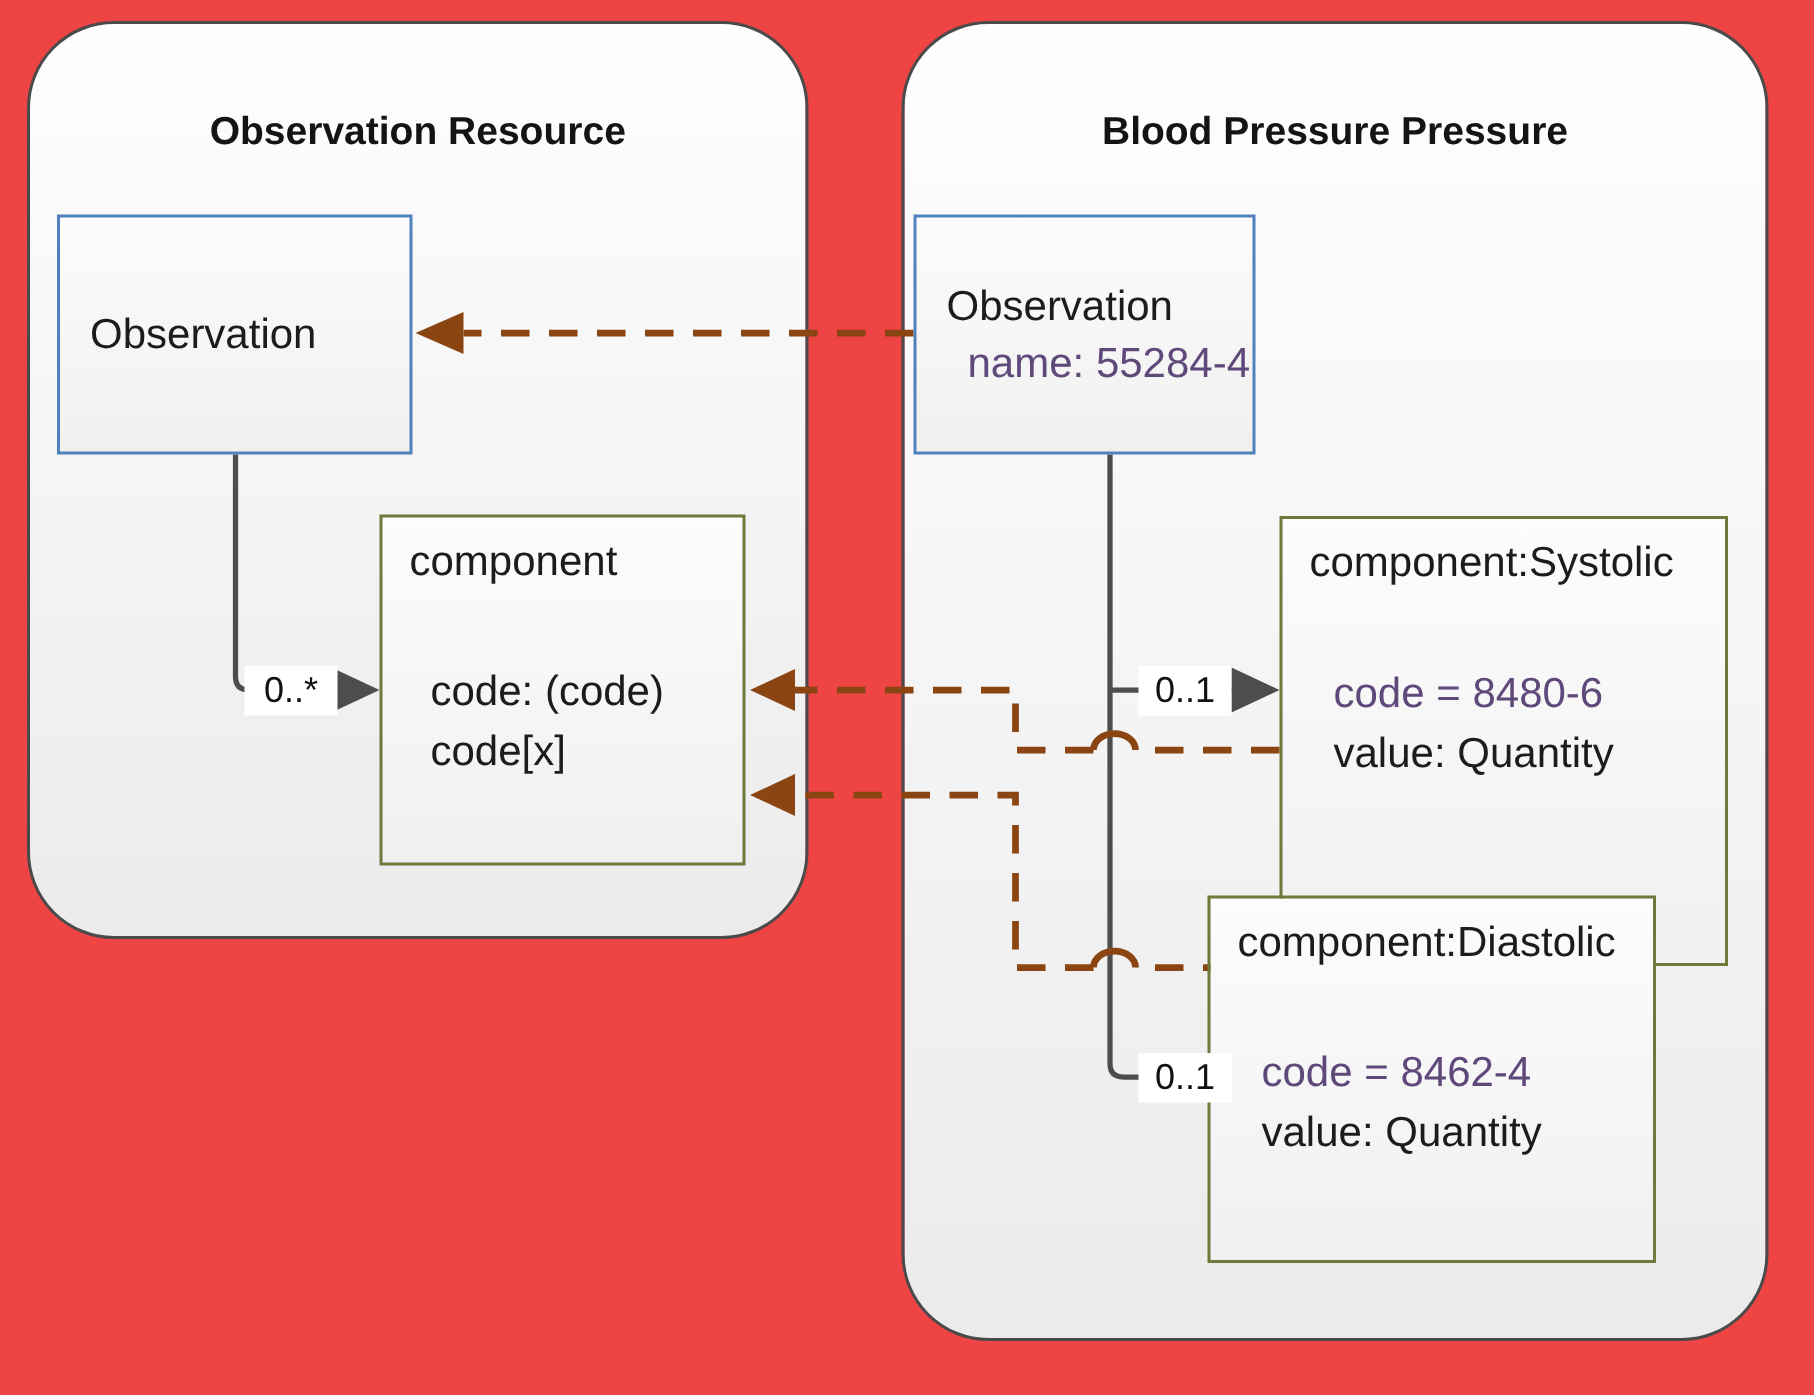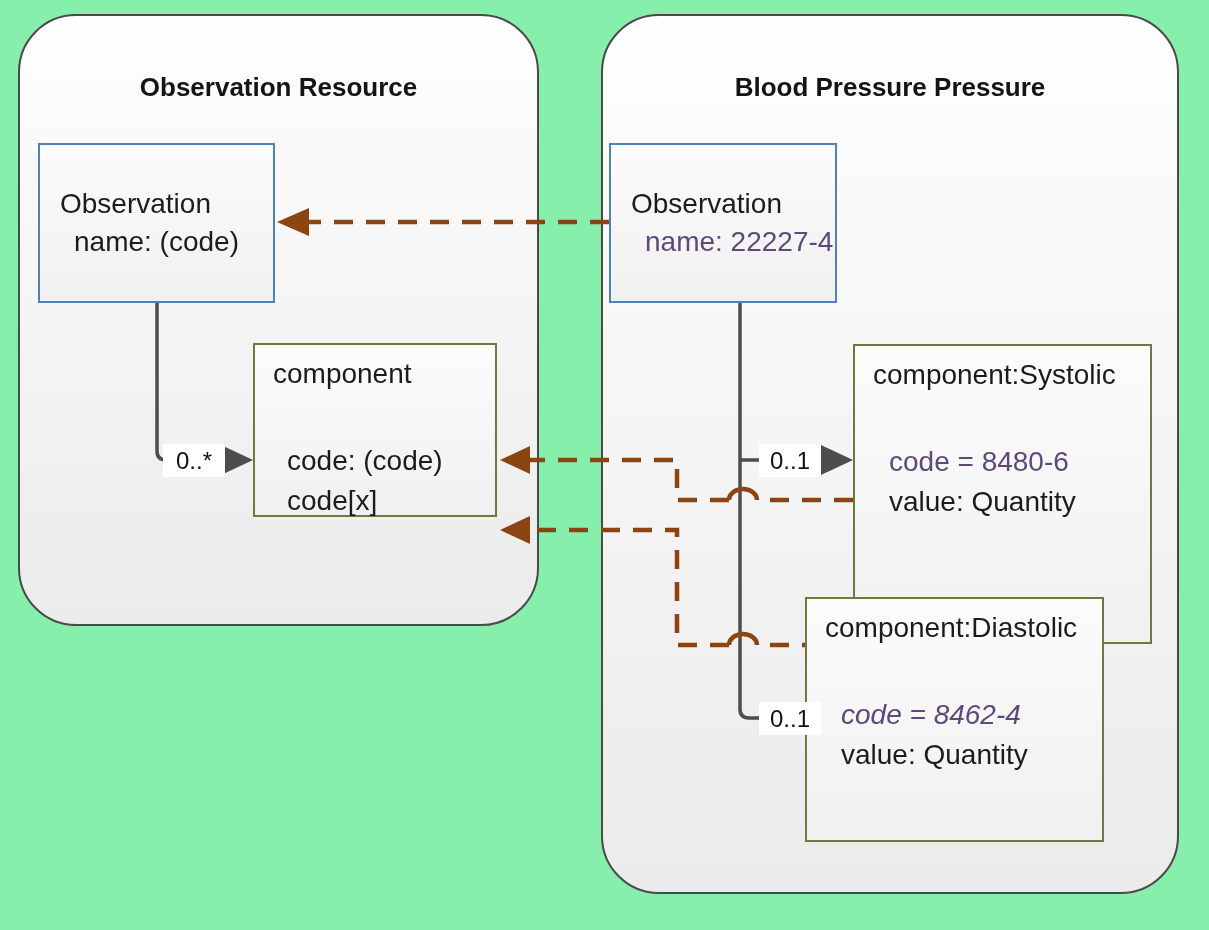--- a/index.html
+++ b/index.html
@@ -1,16 +1,16 @@
 <!DOCTYPE html>
 <html><head>
 <meta charset="utf-8">
 <style>
   html,body{margin:0;padding:0;background:#ffffff;}
-  .stage{position:relative;width:1209px;height:930px;background:#86efac;
+  .stage{position:relative;width:1209px;height:930px;background:#ef4444;
          font-family:"Liberation Sans",sans-serif;overflow:hidden;}
   .container{position:absolute;border:2.5px solid #4a4a4a;border-radius:58px;
              background:linear-gradient(180deg,#fefefe 0%,#ebebeb 100%);}
   .container.left{left:18px;top:14px;width:517px;height:608px;}
   .container.right{left:601px;top:14px;width:574px;height:876px;}
   .panel-title{position:absolute;top:56px;left:0;right:0;text-align:center;
                font-weight:bold;font-size:26px;color:#141414;}
   .node{position:absolute;border:2px solid #888;
         background:linear-gradient(180deg,#fcfcfc 0%,#f0f0f0 100%);
         font-size:28px;color:#1c1c1c;box-sizing:border-box;}
@@ -62,48 +62,47 @@
     <path d="M757 500 A14 11 0 0 0 729 500" fill="none" stroke-width="4.5" stroke="#8b4513"></path>
     <polygon points="500,460 530,446 530,474" fill="#8b4513"></polygon>
 
     <path d="M853 645 L757 645 M729 645 L677 645 L677 530 L530 530" fill="none" stroke-width="4.5" stroke-dasharray="19 13" stroke="#8b4513"></path>
     <path d="M757 645 A14 11 0 0 0 729 645" fill="none" stroke-width="4.5" stroke="#8b4513"></path>
     <polygon points="500,530 530,516 530,544" fill="#8b4513"></polygon>
   </svg>
 
   <div class="node blue obs-node" style="left:38px;top:143px;width:237px;height:160px;">
     <div>Observation</div>
-    <div class="indent">name: (code)</div>
   </div>
 
-  <div class="node olive comp-node" style="left:253px;top:343px;width:244px;height:174px;">
+  <div class="node olive comp-node" style="left:253px;top:343px;width:244px;height:234px;">
     <div class="node-title">component</div>
     <div class="comp-body">
       <div style="padding-left:14px;">code: (code)</div>
       <div style="padding-left:14px;">code[x]</div>
     </div>
   </div>
 
   <div class="node blue obs-node" style="left:609px;top:143px;width:228px;height:160px;">
     <div>Observation</div>
-    <div class="indent purple">name: 22227-4</div>
+    <div class="indent purple">name: 55284-4</div>
   </div>
 
   <div class="node olive comp-node" style="left:853px;top:344px;width:299px;height:300px;">
     <div class="node-title">component:Systolic</div>
     <div class="comp-body">
       <div class="purple" style="padding-left:16px;margin-top:12px;">code = 8480-6</div>
       <div style="padding-left:16px;">value: Quantity</div>
     </div>
   </div>
 
   <div class="node olive comp-node" style="left:805px;top:597px;width:299px;height:245px;">
     <div class="node-title">component:Diastolic</div>
     <div class="comp-body">
-      <div class="purple" style="padding-left:16px;font-style:italic;">code = 8462-4</div>
+      <div class="purple" style="padding-left:16px;">code = 8462-4</div>
       <div style="padding-left:16px;">value: Quantity</div>
     </div>
   </div>
 
   <div class="card-label lbl-many">0..*</div>
   <div class="card-label lbl-sys">0..1</div>
   <div class="card-label lbl-dia">0..1</div>
 
 </div>
 

